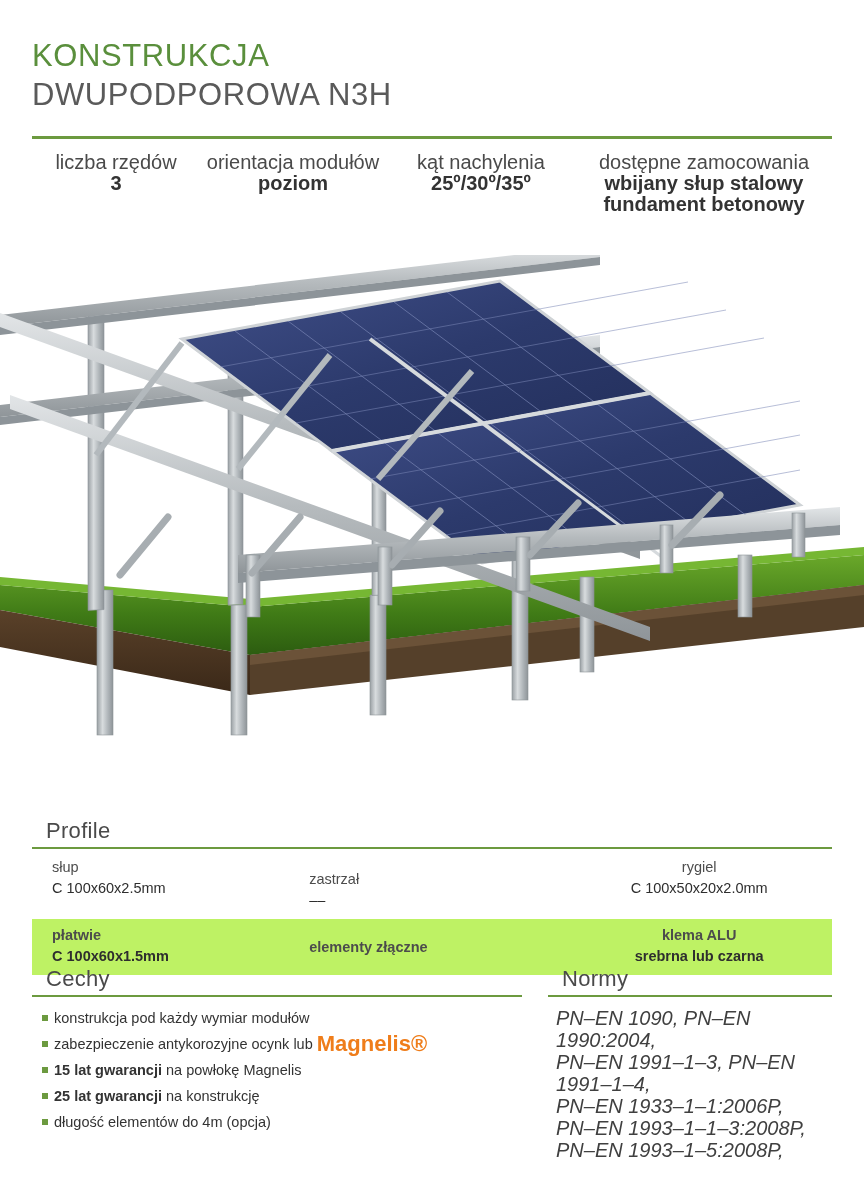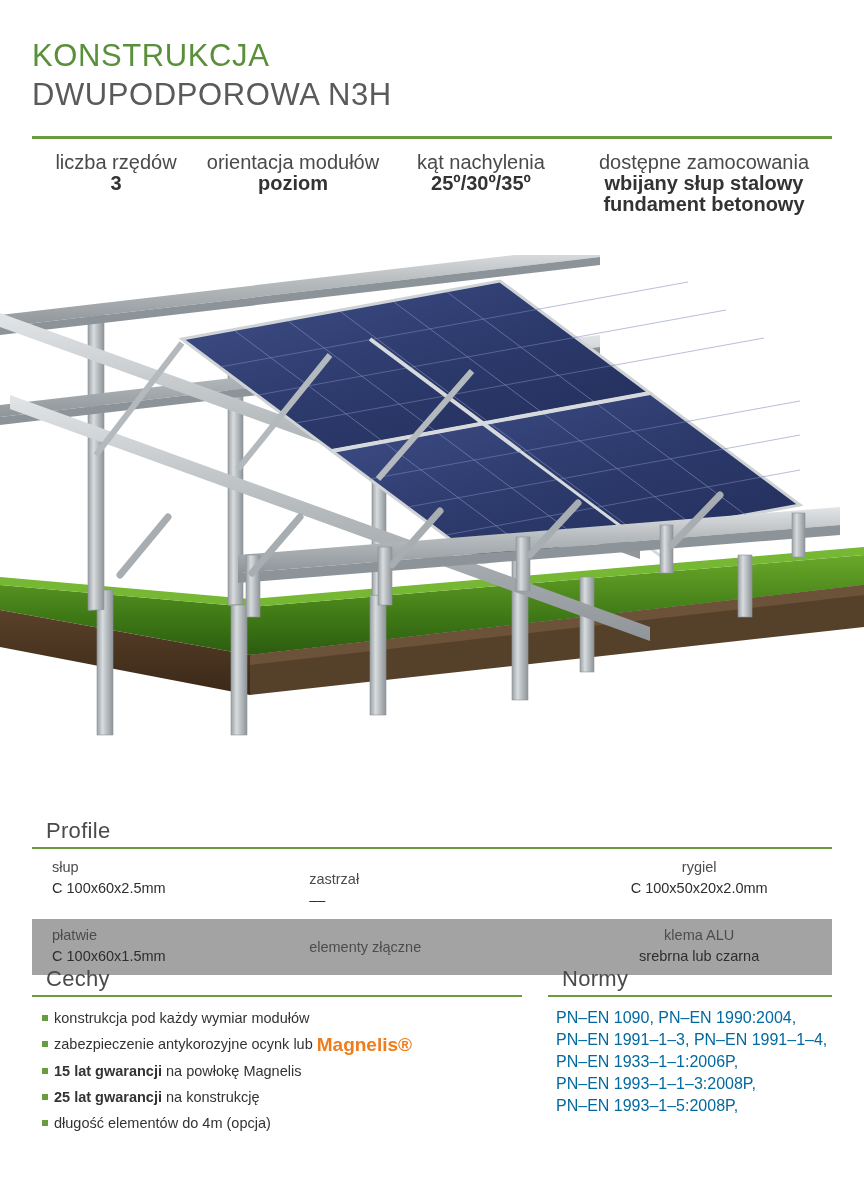--- a/index.html
+++ b/index.html
@@ -95,21 +95,21 @@
   #profile-section {
     left: 32px;
     top: 818px;
     width: 800px;
   }
   .profile-rows { margin-top: 2px; }
   .profile-row {
     display: flex;
     padding: 6px 0 8px 0;
   }
-  .profile-row.alt { background: #a3a3a3; }
+  .profile-row.alt { background: #bef264; font-weight: bold; }
   .cell {
     padding-left: 20px;
     line-height: 21px;
   }
   .cell-a { width: 250px; }
   .cell-b { width: 250px; margin-top: 12px; }
   .cell-c { width: 280px; text-align: center; }
   .cell .k { color: #4c4c4c; }
   .cell .v { color: #2e2e2e; }
 
@@ -136,40 +136,41 @@
     position: absolute;
     left: 10px;
     top: 8px;
     width: 6px;
     height: 6px;
     background: #6c9a3f;
   }
   .feat-item b { font-weight: bold; }
   .magnelis {
     color: #ef7d1a;
-    font-size: 19px;
+    font-size: 22px;
     font-weight: 600;
     vertical-align: -2px;
   }
 
   
   #norms-section {
     left: 548px;
     top: 966px;
     width: 284px;
   }
   .norms-list {
     margin: 10px 0 0 0;
     padding: 0 0 0 8px;
     list-style: none;
   }
   .norms-list li {
     line-height: 22px;
-    font-size: 16px;
-    color: #0369a1;
+    font-size: 20px;
+    color: #404040;
+    font-style: italic;
   }
 </style>
 </head>
 <body>
 
 <div class="header">
   <div class="title-line title-1">KONSTRUKCJA</div>
   <div class="title-line title-2">DWUPODPOROWA N3H</div>
 </div>
 <div class="title-rule"></div>

